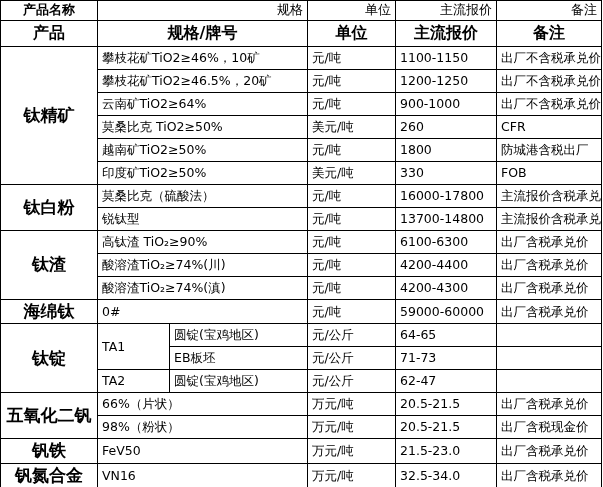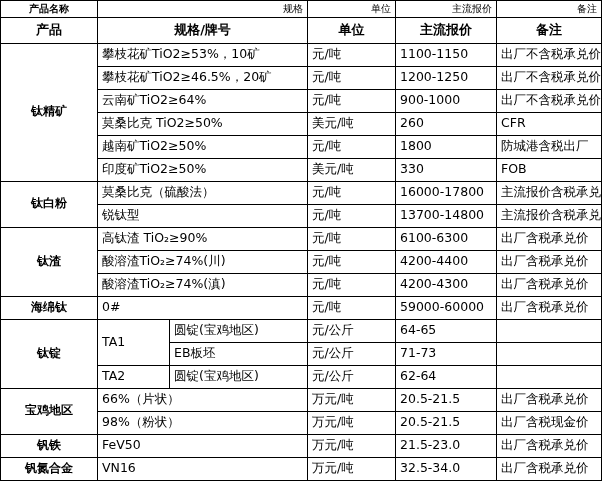--- a/index.html
+++ b/index.html
@@ -25,27 +25,27 @@
     border: 1px solid #000000;
     padding: 2px 4px;
     vertical-align: middle;
     line-height: 1.15;
     white-space: nowrap;
     overflow: hidden;
   }
   .hdr {
     text-align: center;
     font-weight: bold;
-    font-size: 13px;
+    font-size: 16px;
     height: 21px;
   }
   .cat {
     text-align: center;
     font-weight: bold;
-    font-size: 12px;
+    font-size: 17px;
   }
   .txt {
     text-align: left;
   }
   .ctr {
     text-align: right;
   }
   .row-h {
     height: 23px;
   }
@@ -57,21 +57,21 @@
   col.c-price { width: 101px; }
   col.c-note  { width: 105px; }
   .clip-top {
     
     height: 10px;
     overflow: hidden;
   }
   .clip-top td {
     padding-top: 0;
     padding-bottom: 0;
-    font-size: 10px;
+    font-size: 13px;
   }
 </style>
 </head>
 <body>
 
 <table class="price-table">
   <colgroup>
     <col class="c-cat">
       <col class="c-spec1">
       <col class="c-spec2">
@@ -91,21 +91,21 @@
     <tr class="row-h">
       <td class="hdr">产品</td>
       <td class="hdr" colspan="2">规格/牌号</td>
       <td class="hdr">单位</td>
       <td class="hdr">主流报价</td>
       <td class="hdr">备注</td>
     </tr>
 
     <tr class="row-h">
       <td class="cat" rowspan="6">钛精矿</td>
-      <td class="txt" colspan="2">攀枝花矿TiO2≥53%，10矿</td>
+      <td class="txt" colspan="2">攀枝花矿TiO2≥46%，10矿</td>
       <td class="txt">元/吨</td>
       <td class="txt">1100-1150</td>
       <td class="txt">出厂不含税承兑价</td>
     </tr>
     <tr class="row-h">
       <td class="txt" colspan="2">攀枝花矿TiO2≥46.5%，20矿</td>
       <td class="txt">元/吨</td>
       <td class="txt">1200-1250</td>
       <td class="txt">出厂不含税承兑价</td>
     </tr>
@@ -187,26 +187,26 @@
     <tr class="row-h">
       <td class="txt">EB板坯</td>
       <td class="txt">元/公斤</td>
       <td class="txt">71-73</td>
       <td class="txt"></td>
     </tr>
     <tr class="row-h">
       <td class="txt">TA2</td>
       <td class="txt">圆锭(宝鸡地区)</td>
       <td class="txt">元/公斤</td>
-      <td class="txt">62-64</td>
+      <td class="txt">62-47</td>
       <td class="txt"></td>
     </tr>
 
     <tr class="row-h">
-      <td class="cat" rowspan="2">宝鸡地区</td>
+      <td class="cat" rowspan="2">五氧化二钒</td>
       <td class="txt" colspan="2">66%（片状）</td>
       <td class="txt">万元/吨</td>
       <td class="txt">20.5-21.5</td>
       <td class="txt">出厂含税承兑价</td>
     </tr>
     <tr class="row-h">
       <td class="txt" colspan="2">98%（粉状）</td>
       <td class="txt">万元/吨</td>
       <td class="txt">20.5-21.5</td>
       <td class="txt">出厂含税现金价</td>

